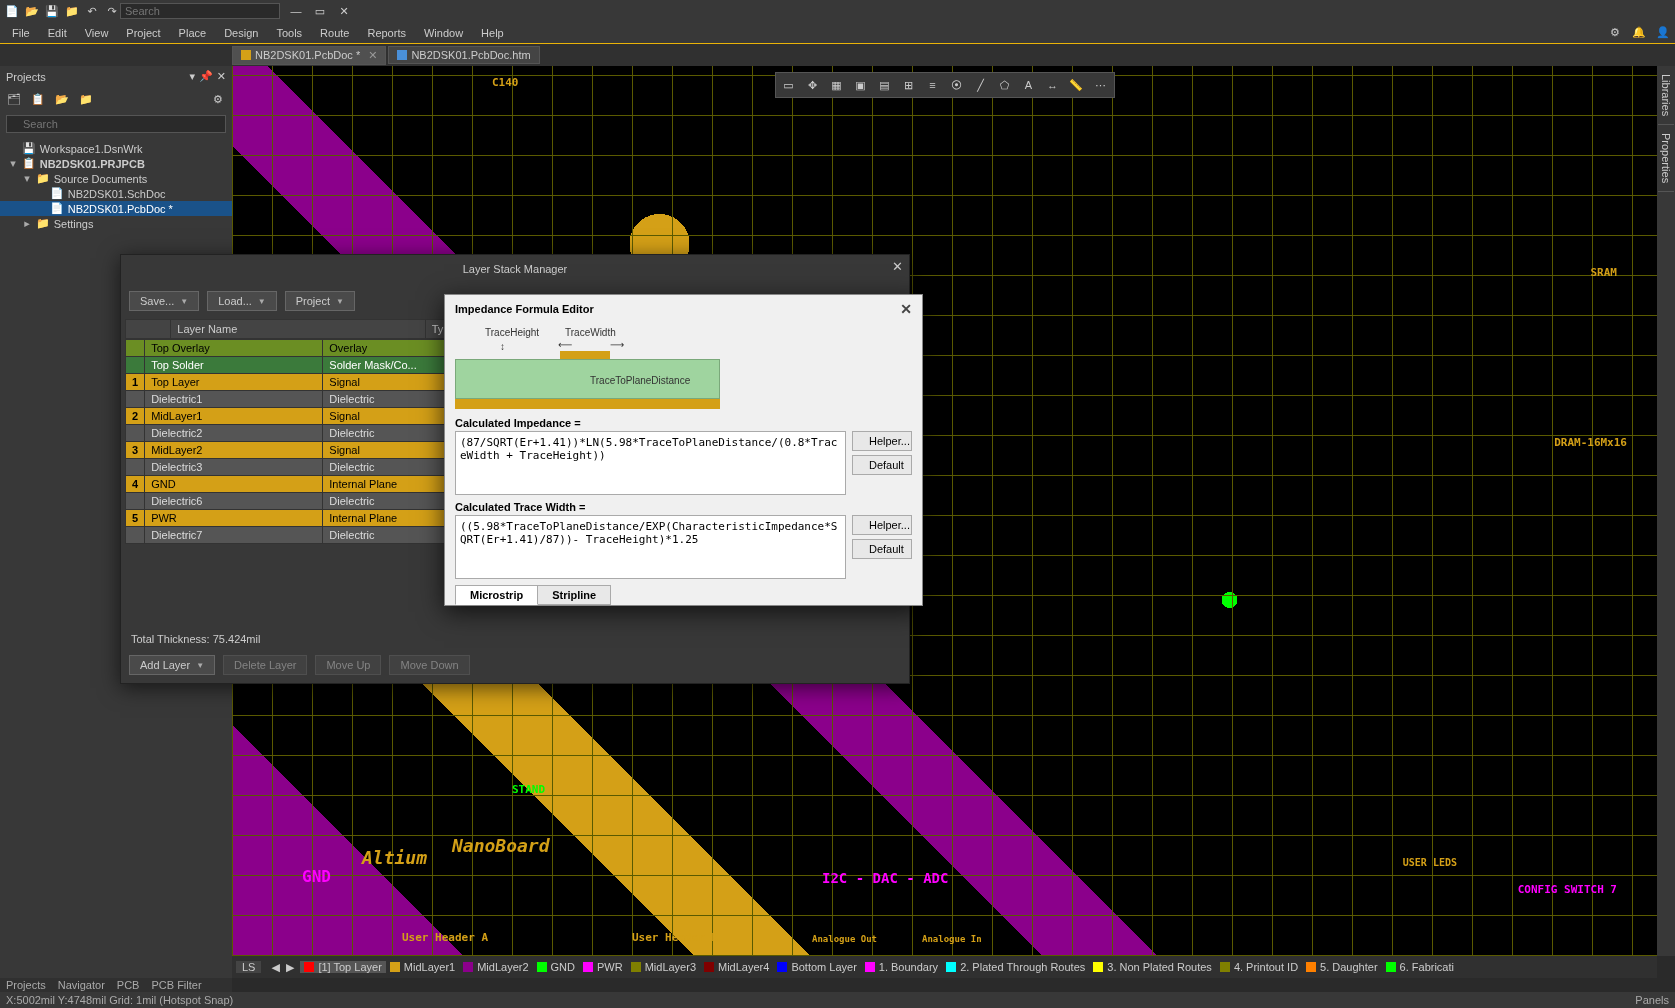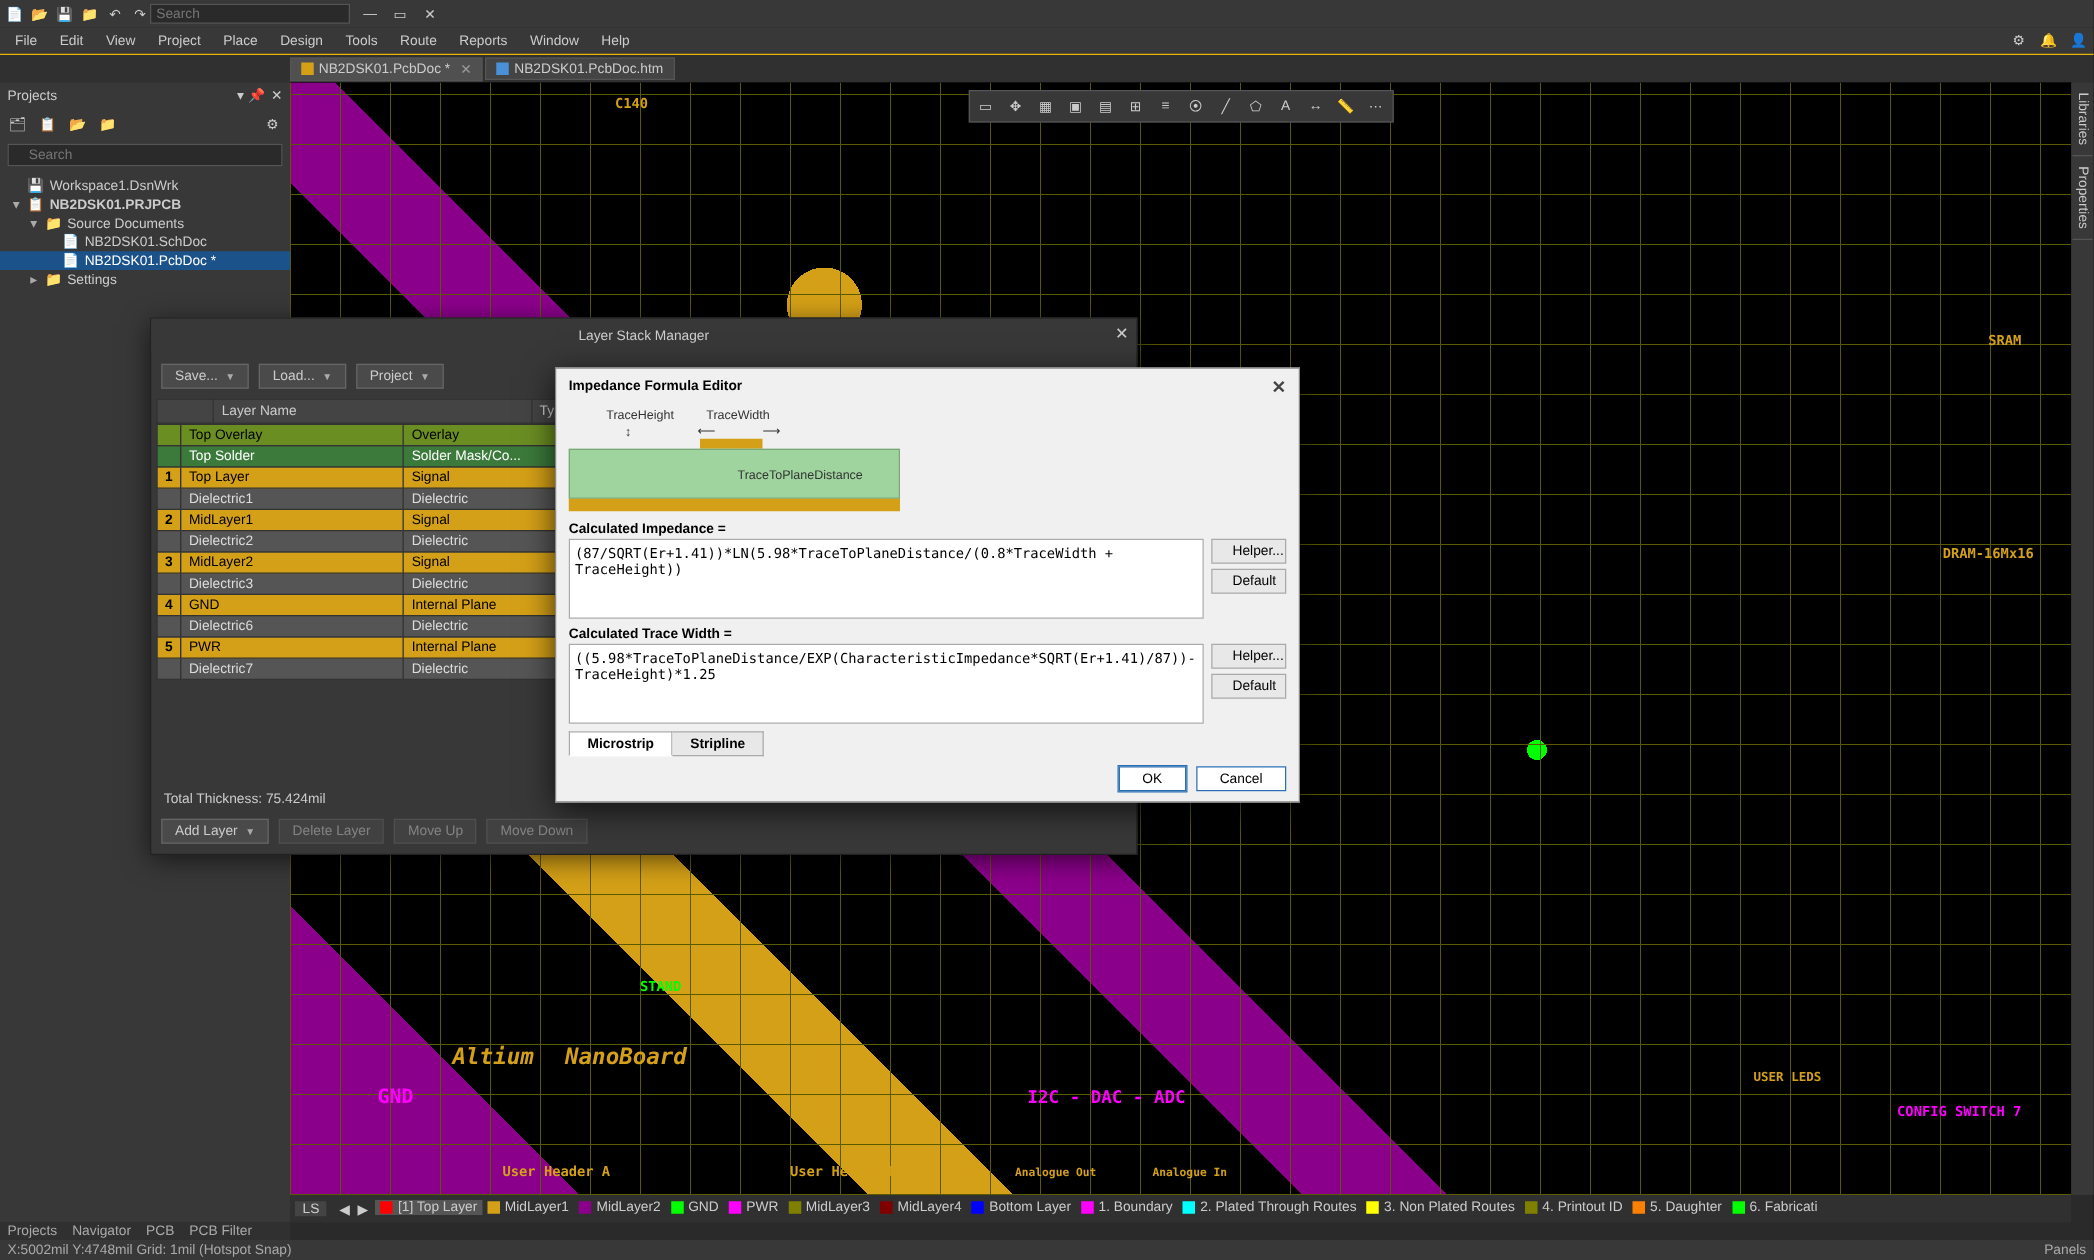--- a/index.html
+++ b/index.html
@@ -72,21 +72,21 @@
 .lsm tr.diel td { background:#555; }
 .lsm tr.overlay td { background:#6b8e23; color:#000; }
 .lsm tr.solder td { background:#3b7a3b; color:#fff; }
 .lsm tr.signal td.num { background:#d4a017; }
 .lsm tr.diel td.num { background:#555; }
 .lsm .gridscroll { height:232px; overflow-y:auto; }
 .lsm .total { padding:6px 10px; color:#ccc; }
 .lsm .btnrow2 { padding:4px 8px 8px 8px; display:flex; gap:8px; }
 .lsm .adv { padding:6px 10px; border-top:1px solid #555; cursor:pointer; color:#ccc; font-weight:bold; }
 
-.ife { position:absolute; left:444px; top:228px; width:596px; background:#f0f0f0; color:#000; border:1px solid #888; box-shadow:0 6px 24px rgba(0,0,0,.7); z-index:30; }
+.ife { position:absolute; left:444px; top:228px; width:479px; background:#f0f0f0; color:#000; border:1px solid #888; box-shadow:0 6px 24px rgba(0,0,0,.7); z-index:30; }
 .ife .dlg-title { padding:6px 10px; font-weight:bold; display:flex; align-items:center; }
 .ife .dlg-title .x { margin-left:auto; cursor:pointer; font-size:14px; color:#444; }
 .ife .diagram { margin:4px 10px 8px 10px; position:relative; height:82px; }
 .ife .diagram .plane { position:absolute; left:0; bottom:0; width:265px; height:10px; background:#d4a017; }
 .ife .diagram .diel { position:absolute; left:0; bottom:10px; width:265px; height:40px; background:#9fd49f; border:1px solid #7aa87a; }
 .ife .diagram .trace { position:absolute; left:105px; bottom:50px; width:50px; height:8px; background:#d4a017; }
 .ife .lbl { position:absolute; font-size:10px; color:#333; }
 .ife .field-lbl { margin:4px 10px 2px 10px; font-weight:bold; }
 .ife .row { display:flex; gap:6px; margin:0 10px 6px 10px; }
 .ife textarea { flex:1; height:64px; font-family:Consolas,monospace; font-size:11px; padding:4px; resize:none; border:1px solid #aaa; }
@@ -211,21 +211,21 @@
           <span style="">Settings</span>
         </div>
       </div>
   </div>
 
   <div class="canvas">
     <div class="pcb-bg"></div>
     <div class="pcb-txt" style="right:40px; top:200px">SRAM</div>
     <div class="pcb-txt" style="right:30px; top:370px">DRAM-16Mx16</div>
     <div class="pcb-txt green" style="left:280px; bottom:160px">STAND</div>
-    <div class="pcb-txt" style="left:130px; bottom:100px; font-style:italic; font-size:18px">Altium</div>
+    <div class="pcb-txt" style="left:130px; bottom:88px; font-style:italic; font-size:18px">Altium</div>
     <div class="pcb-txt" style="left:220px; bottom:100px; font-style:italic; font-size:18px">NanoBoard</div>
     <div class="pcb-txt mag" style="left:70px; bottom:70px; font-size:16px">GND</div>
     <div class="pcb-txt mag" style="left:590px; bottom:70px; font-size:14px">I2C - DAC - ADC</div>
     <div class="pcb-txt" style="right:200px; bottom:88px; font-size:10px">USER LEDS</div>
     <div class="pcb-txt mag" style="right:40px; bottom:60px">CONFIG SWITCH 7</div>
     <div class="pcb-txt" style="left:170px; bottom:12px">User Header A</div>
     <div class="pcb-txt" style="left:400px; bottom:12px">User Header B</div>
     <div class="pcb-txt" style="left:580px; bottom:12px; font-size:9px">Analogue Out</div>
     <div class="pcb-txt" style="left:690px; bottom:12px; font-size:9px">Analogue In</div>
     <div class="pcb-txt" style="left:260px; top:10px">C140</div>
@@ -423,24 +423,20 @@
       <textarea style="">((5.98*TraceToPlaneDistance/EXP(CharacteristicImpedance*SQRT(Er+1.41)/87))- TraceHeight)*1.25</textarea>
       <div class="side-btns">
         <div class="wbtn">Helper...</div>
         <div class="wbtn">Default</div>
       </div>
     </div>
     <div class="tabs">
       <div class="tab active">Microstrip</div>
       <div class="tab">Stripline</div>
     </div>
-    <div class="dlg-foot">
-      <div class="okbtn primary">OK</div>
-      <div class="okbtn">Cancel</div>
-    </div>
   </div>
 </div>
 
 <div class="paneltabs">
   <span>Projects</span>
   <span>Navigator</span>
   <span>PCB</span>
   <span>PCB Filter</span>
 </div>
 

